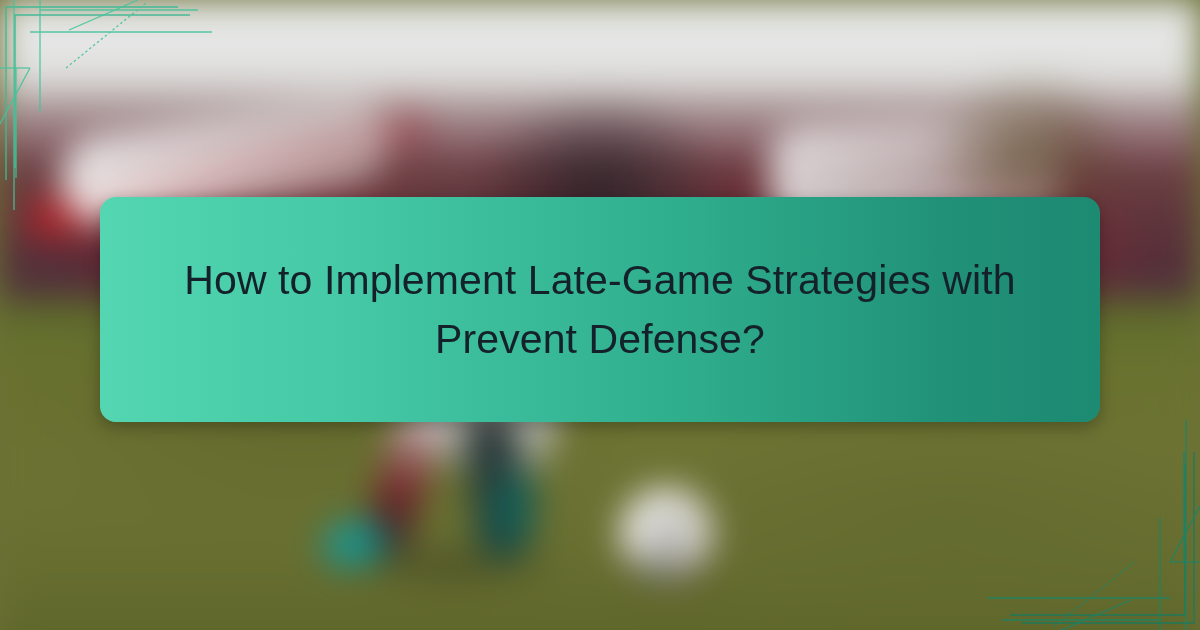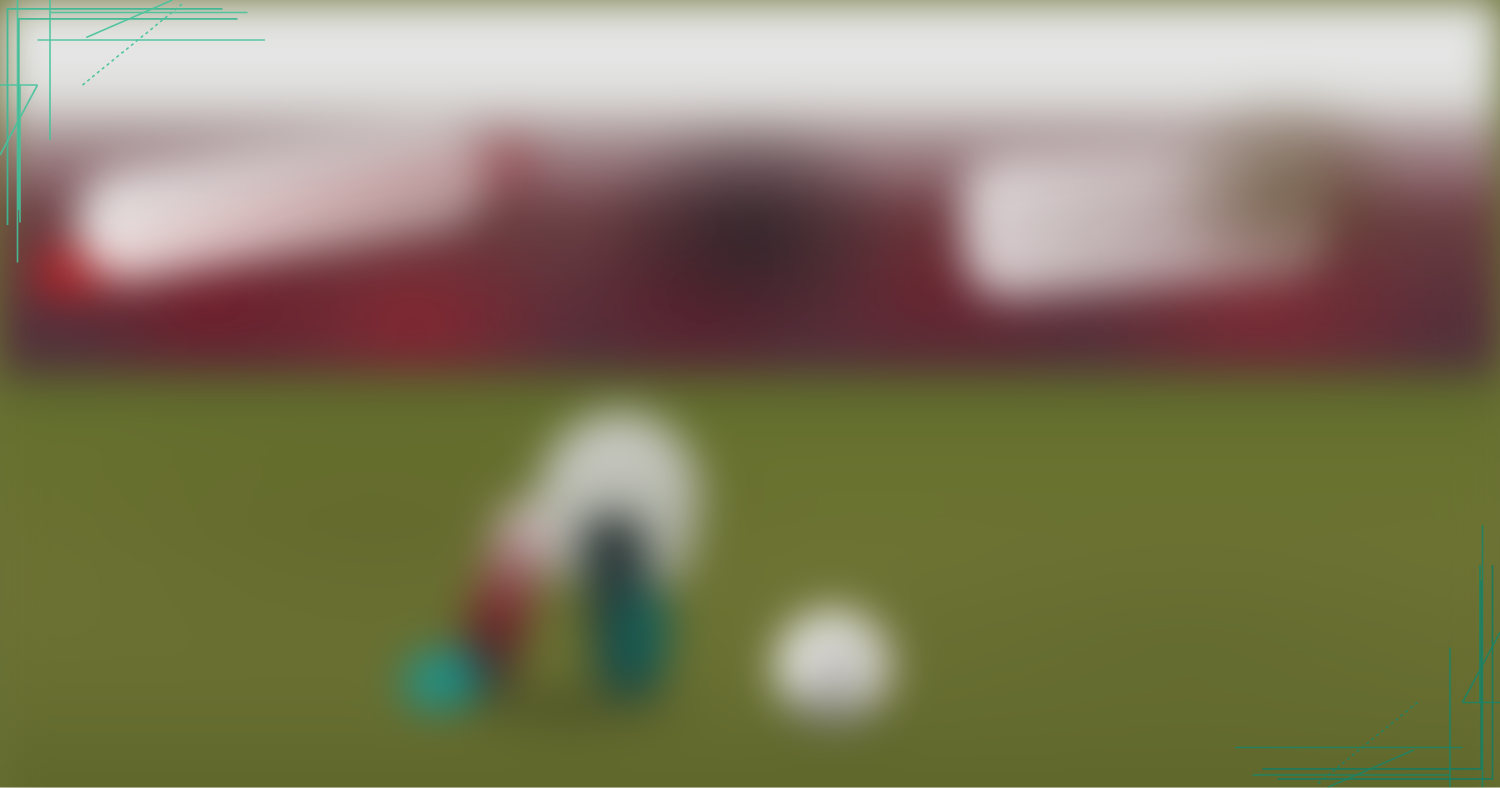--- a/index.html
+++ b/index.html
@@ -306,14 +306,19 @@
       <path d="M 1160 630 L 1160 518"></path>
       <path d="M 1186 630 L 1186 420"></path>
       <path d="M 1131 600 L 1062 630"></path>
       <path d="M 1134 562 L 1054 627" stroke-dasharray="2.5 2.5"></path>
       <path d="M 1200 562 L 1170 562"></path>
       <path d="M 1200 506 L 1170 562"></path>
       <path d="M 1184 562 L 1184 452"></path>
     </g>
   </svg>
 
+  <div class="card">
+    <div class="card-inner">
+      <h1 class="card-title">How to Implement Late-Game Strategies with Prevent Defense?</h1>
+    </div>
+  </div>
 
 </div>
 
 </body></html>

